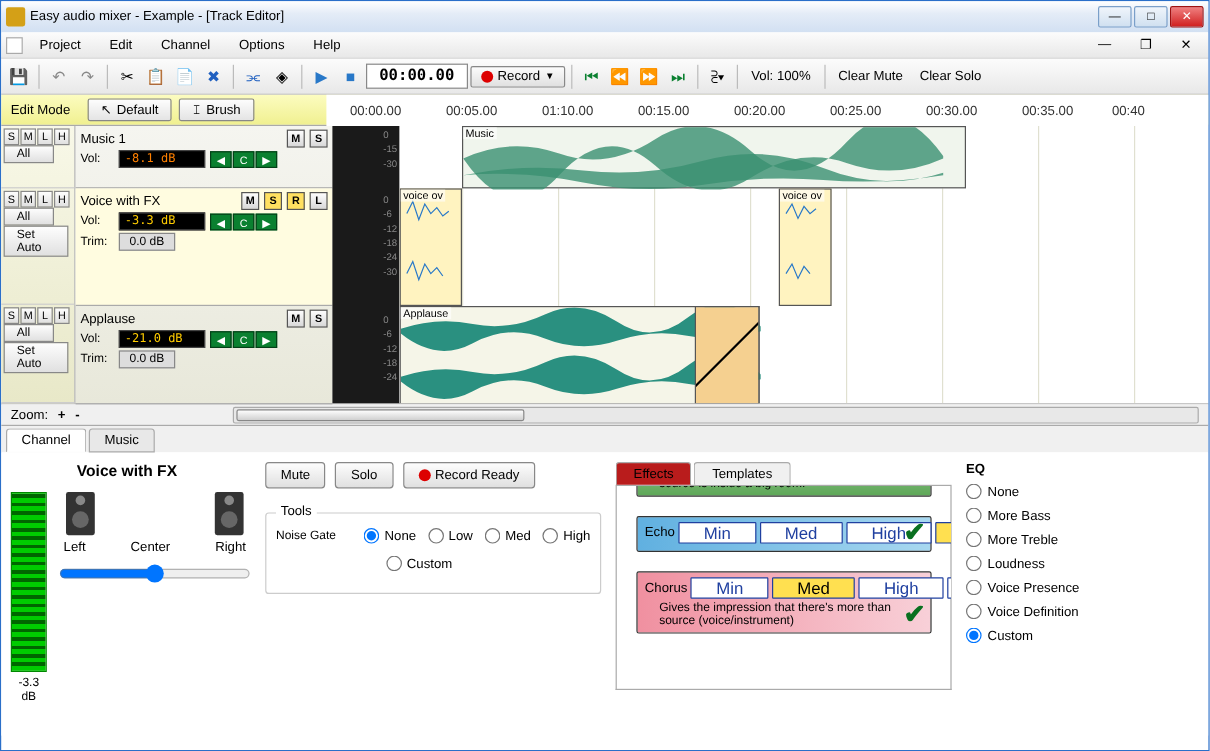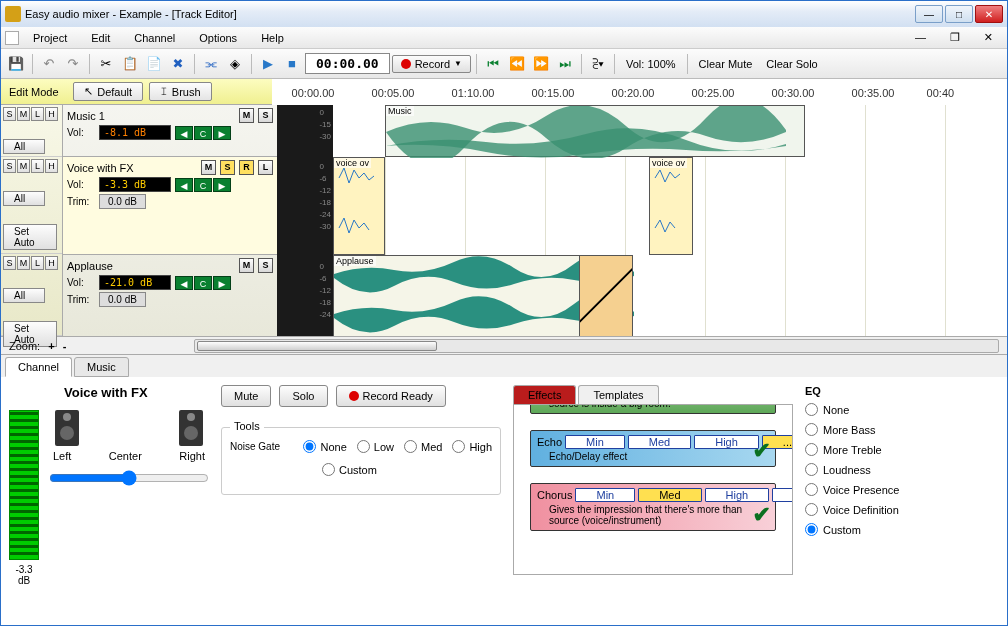--- a/index.html
+++ b/index.html
@@ -26,21 +26,21 @@
 .edittools{display:flex;gap:6px;padding-left:2px}
 .ebtn{border:1px solid #888;background:linear-gradient(#fdfdfd,#e4e4e4);padding:2px 10px;border-radius:2px;display:flex;align-items:center;gap:4px}
 .ruler{flex:1;height:26px;background:#fff;position:relative;margin-left:60px;font-size:10px}
 .ruler .tick{position:absolute;top:8px;color:#333}
 .trackarea{display:flex;height:232px;border-bottom:1px solid #aaa}
 .trackheaders{width:276px;display:flex;background:#eee}
 .thcol1{width:62px;background:linear-gradient(#f8f8e8,#e8e8c8);display:flex;flex-direction:column;border-right:1px solid #aaa}
 .thcell{padding:2px;border-bottom:1px solid #ccc}
 .sizebtns{display:flex;gap:1px}
 .szbtn{width:13px;height:14px;border:1px solid #888;background:linear-gradient(#fdfdfd,#e0e0e0);font-size:9px;text-align:center;line-height:12px}
-.allbtn{border:1px solid #888;background:linear-gradient(#fdfdfd,#e0e0e0);padding:1px 10px;margin-top:18px;width:42px;font-size:10px}
+.allbtn{border:1px solid #888;background:linear-gradient(#fdfdfd,#e0e0e0);padding:1px 10px;margin-top:0;width:42px;font-size:10px}
 .thcol2{flex:1;background:linear-gradient(#f5f5f0,#e8e8da)}
 .trackhead{border-bottom:1px solid #aaa;padding:3px 4px}
 .trow{display:flex;align-items:center;gap:4px;margin-bottom:2px}
 .tname{flex:1;font-size:11px}
 .msbtn{width:15px;height:15px;border:1px solid #555;background:linear-gradient(#fdfdfd,#d8d8d8);font-size:9px;text-align:center;line-height:13px;font-weight:bold}
 .msbtn.y{background:#ffe060}
 .lbl{font-size:10px;width:28px}
 .volbox{background:#000;color:#ff8000;font-family:monospace;font-size:10px;padding:1px 4px;border:1px solid #444;width:72px}
 .volbox.y{color:#ffcc00}
 .panbtns{display:flex;gap:1px}
@@ -85,21 +85,21 @@
 .subtabs{display:flex;border-bottom:1px solid #aaa}
 .subtab{padding:3px 14px;border:1px solid #aaa;border-bottom:none;background:#f0f0f0;margin-right:2px;border-top-left-radius:3px;border-top-right-radius:3px}
 .subtab.active{background:#b91c1c}
 .fxlist{height:170px;overflow-y:auto;border:1px solid #aaa;border-top:none;position:relative}
 .fx{border:1px solid #333;margin:16px;border-radius:2px;padding:4px 6px;position:relative}
 .fx.green{background:linear-gradient(#7eb878,#5ea858)}
 .fx.blue{background:linear-gradient(90deg,#60b0e0,#a8d8f0)}
 .fx.pink{background:linear-gradient(90deg,#f090a0,#f8d0d8)}
 .fxtop{display:flex;align-items:center;gap:3px;margin-bottom:2px}
 .fxname{font-size:11px;flex:1}
-.fxbtn{border:1px solid #2040a0;background:#fff;color:#2040a0;font-size:11px;padding:0 20px;border-radius:1px}
+.fxbtn{border:1px solid #2040a0;background:#fff;color:#2040a0;font-size:14px;padding:0 20px;border-radius:1px}
 .fxbtn.y{background:#ffe050;color:#000}
 .fxclose{width:14px;height:14px;border:2px solid #2040a0;border-radius:50%;color:#2040a0;font-size:9px;text-align:center;line-height:11px;font-weight:bold}
 .fxdesc{font-size:10px;padding-left:12px}
 .check{position:absolute;right:4px;bottom:2px;color:#0a7020;font-size:22px;font-weight:bold}
 .pcol4{width:130px}
 .eqlbl{font-weight:bold;margin-bottom:6px}
 .eqopt{display:flex;align-items:center;gap:5px;margin-bottom:7px;font-size:11px}
 svg.w{display:block}
 </style>
 </head>
@@ -408,21 +408,20 @@
       </div>
       <div class="fx blue">
         <div class="fxtop">
             <span class="fxname">Echo</span>
             <span class="fxbtn">Min</span>
             <span class="fxbtn">Med</span>
             <span class="fxbtn">High</span>
             <span class="fxbtn y">...</span>
             <span class="fxclose">X</span>
           </div>
-        <div class="fxdesc">Echo/Delay effect</div>
         <div class="check">✔</div>
       </div>
       <div class="fx pink">
         <div class="fxtop">
             <span class="fxname">Chorus</span>
             <span class="fxbtn">Min</span>
             <span class="fxbtn y">Med</span>
             <span class="fxbtn">High</span>
             <span class="fxbtn">...</span>
             <span class="fxclose">X</span>

